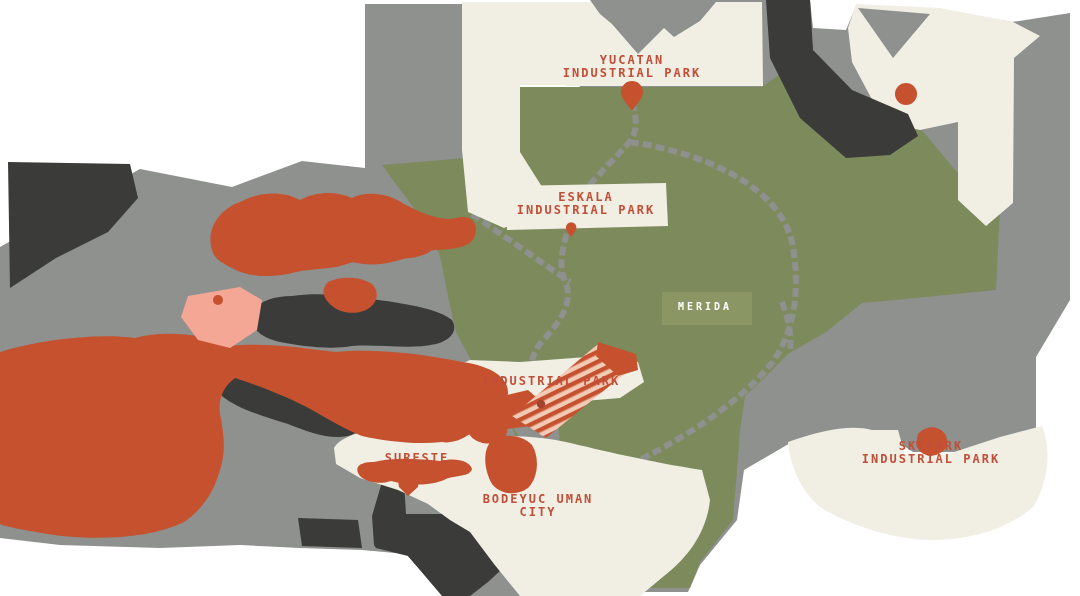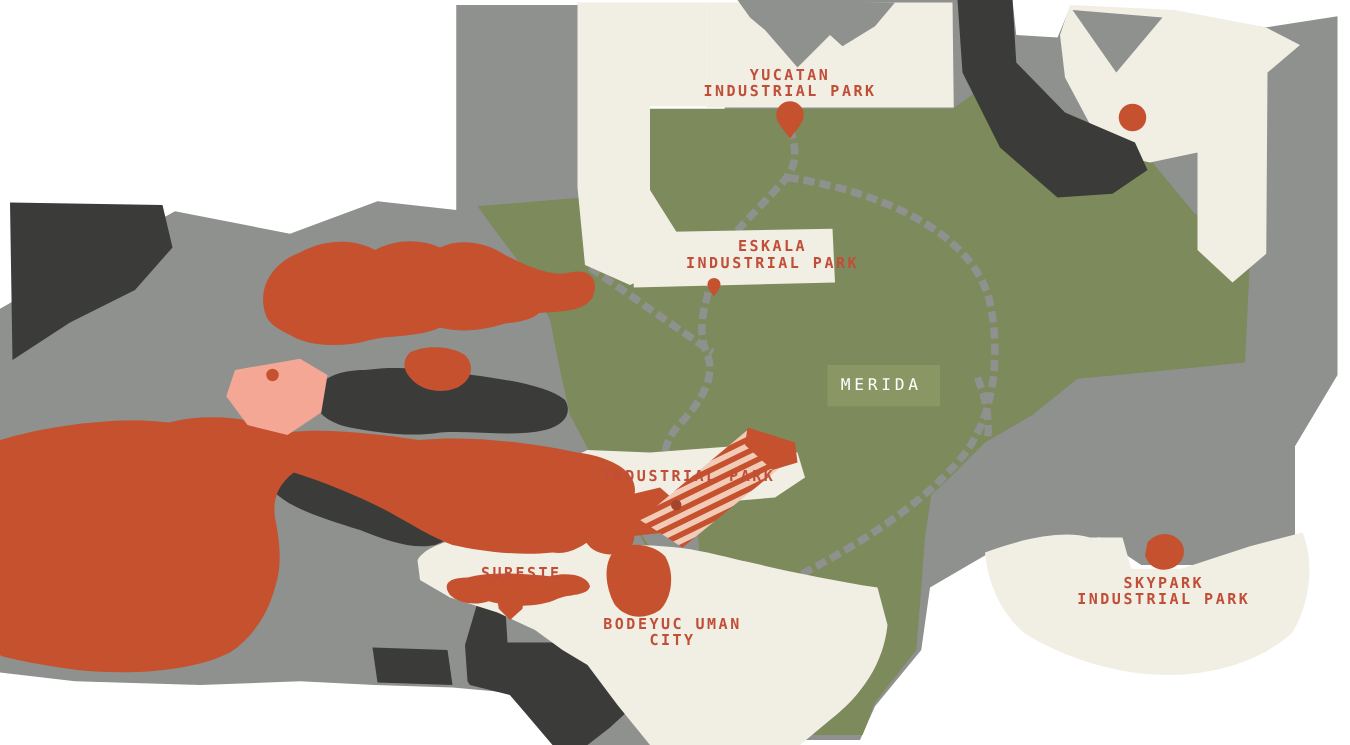--- a/index.html
+++ b/index.html
@@ -25,21 +25,21 @@
   .f-cream{fill:var(--cream);}
   .f-charcoal{fill:var(--charcoal);}
   .f-red{fill:var(--terracotta);}
   .f-pink{fill:var(--pink);}
   .f-dot-dark{fill:var(--dot-dark);}
   .road{fill:none;stroke:var(--base-gray);stroke-width:6;stroke-dasharray:9 4;stroke-linecap:butt;}
   .park-label{position:absolute;transform:translateX(-50%);display:flex;flex-direction:column;
               text-align:center;color:var(--label-red);font-weight:bold;font-size:12px;
               line-height:13px;letter-spacing:2px;white-space:nowrap;z-index:5;cursor:pointer;}
   .city-label{position:absolute;transform:translateX(-50%);color:var(--city-label-white);
-              font-weight:normal;font-size:13px;letter-spacing:3px;white-space:nowrap;z-index:5;}
+              font-weight:bold;font-size:10px;letter-spacing:3px;white-space:nowrap;z-index:5;}
 </style>
 </head>
 <body>
 
 <div class="map-wrap">
   <svg width="1080" height="596" viewBox="0 0 1080 596">
     <defs>
       <pattern id="hatch" width="9" height="9" patternUnits="userSpaceOnUse" patternTransform="rotate(64)">
         <rect width="9" height="9" fill="var(--hatch-pink)"></rect>
         <rect width="4.5" height="9" fill="var(--terracotta)"></rect>
@@ -120,36 +120,36 @@
       <circle class="f-dot-dark" cx="541" cy="404" r="4.2"></circle>
       <circle class="f-red" cx="218" cy="300" r="5"></circle>
       <path class="f-red" d="M918,434 C926,425 938,425 945,434 C950,442 946,452 936,455 C926,458 918,452 916,444 Z"></path>
     </g>
   </svg>
 
   <div class="park-label" style="left:632px;top:54px">
     <span>YUCATAN</span>
     <span>INDUSTRIAL PARK</span>
   </div>
-  <div class="park-label" style="left:618px;top:191px">
+  <div class="park-label" style="left:586px;top:191px">
     <span>ESKALA</span>
     <span>INDUSTRIAL PARK</span>
   </div>
   <div class="city-label" style="left:705px;top:301px">
     <span>MERIDA</span>
   </div>
   <div class="park-label" style="left:551px;top:375px">
     <span>INDUSTRIAL PARK</span>
     <span></span>
   </div>
   <div class="park-label" style="left:417px;top:452px">
     <span>SURESTE</span>
     <span></span>
   </div>
   <div class="park-label" style="left:538px;top:493px">
     <span>BODEYUC UMAN</span>
     <span>CITY</span>
   </div>
-  <div class="park-label" style="left:931px;top:460px">
+  <div class="park-label" style="left:931px;top:440px">
     <span>SKYPARK</span>
     <span>INDUSTRIAL PARK</span>
   </div>
 </div>
 
 </body></html>

